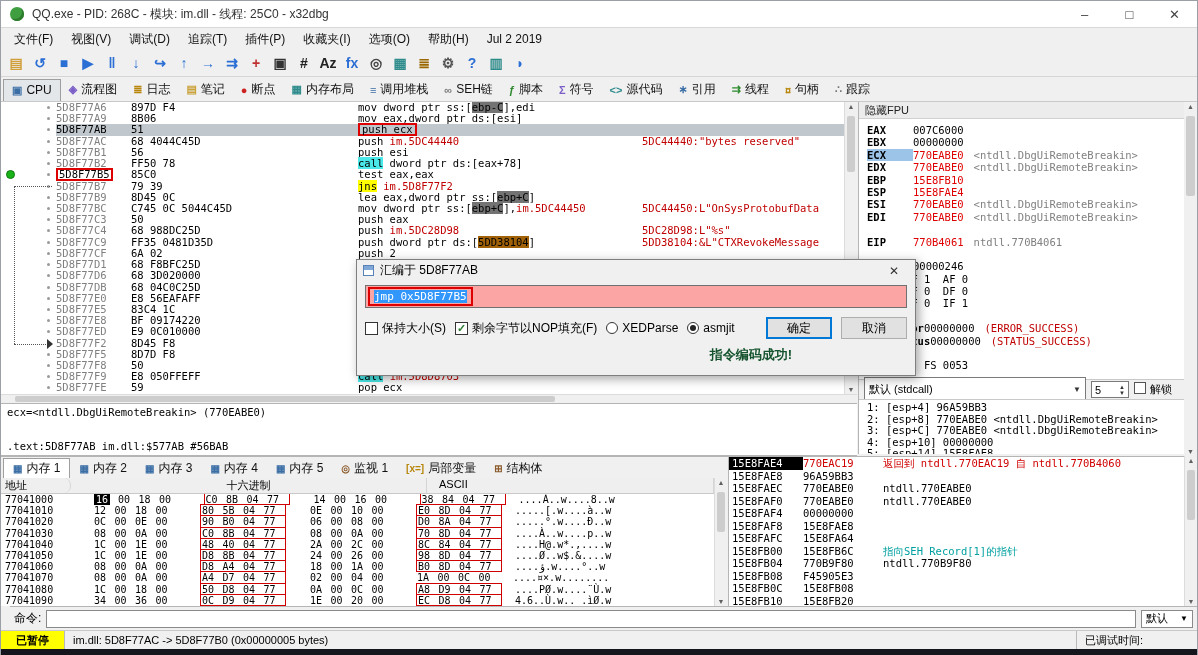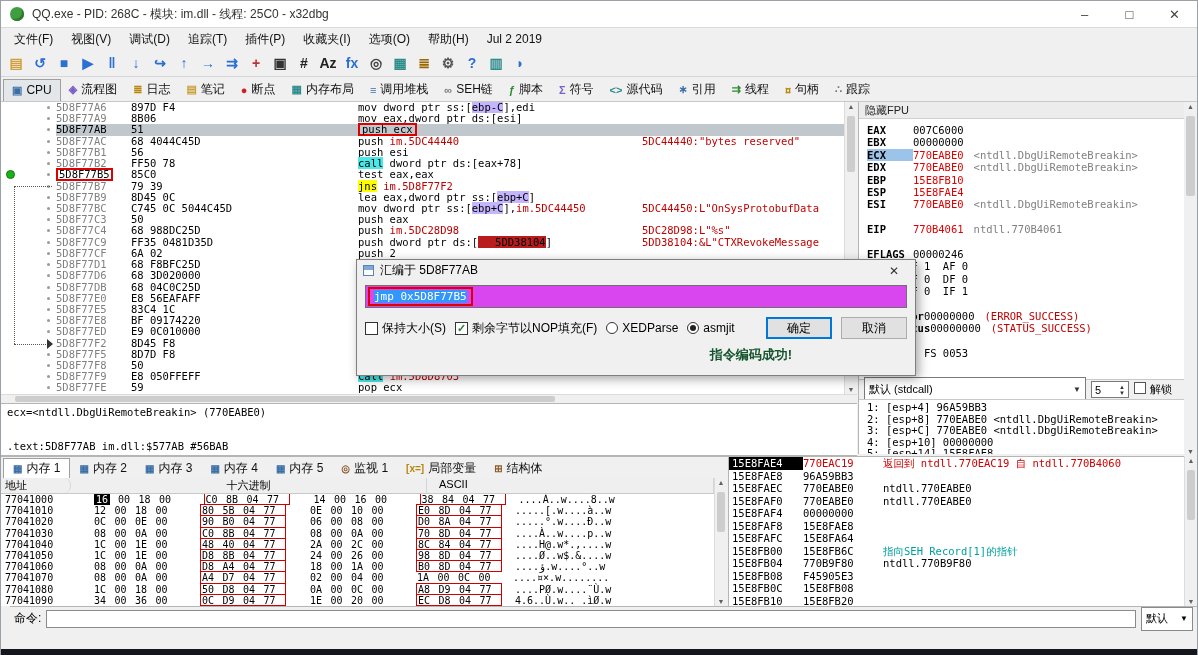--- a/index.html
+++ b/index.html
@@ -34,22 +34,22 @@
 .bpdot{position:absolute;left:5px;top:1px;width:9px;height:9px;border-radius:50%;background:#19b219;border:1px solid #0d7a0d;}
 .dis-addr{width:75px;flex:0 0 auto;color:#808080;}
 .dis-row.sel .dis-addr,.dis-addr.hot{color:#000;}
 .red-annot{border:2px solid #dd0000;padding:0 1px;margin:-2px 0;display:inline-block;line-height:9px;}
 .dis-bytes{width:227px;flex:0 0 auto;color:#000;}
 .dis-ins{width:284px;flex:0 0 auto;}
 .dis-cm{flex:1;color:#c00000;overflow:hidden;}
 .o{color:#c00000;}
 .y{background:#ffff00;color:#000;}
 .c{background:#4ae8e8;color:#000;}
-.hc{background:#c4b5fd;}
-.hp{background:#b91c1c;padding-left:17px;}
+.hc{background:#737373;}
+.hp{background:#a16207;}
 .rb{border:2px solid #dd0000;padding:0 2px;margin:-2px 0;display:inline-block;line-height:9px;}
 .jl{position:absolute;z-index:1;}
 .jl-h1{left:13px;top:84px;width:38px;border-top:1px dotted #555;}
 .jl-v{left:13px;top:84px;height:158px;border-left:1px dotted #555;}
 .jl-h2{left:13px;top:242px;width:34px;border-top:1px dotted #555;}
 .jl-arrow{left:46px;top:237px;width:0;height:0;border-left:6px solid #333;border-top:5px solid transparent;border-bottom:5px solid transparent;}
 
 
 .sb{background:#f0f0f0;position:absolute;}
 .sb-btn{position:absolute;color:#606060;font-size:7px;text-align:center;width:100%;}
@@ -115,33 +115,33 @@
 .stk-val{width:80px;flex:0 0 auto;}
 .stk-cm{flex:1;overflow:hidden;}
 .stk-row.ret .stk-val,.stk-row.ret .stk-cm{color:#d00000;}
 .stk-row.seh .stk-cm{color:#00a0a0;}
 .stack-vsb{top:455px;right:0;left:auto;height:150px;border-left:1px solid #dcdcdc;}
 
 
 .cmdbar{position:absolute;top:605px;left:9px;right:0;height:24px;background:#f0f0f0;border-top:1px solid #b5b5b5;display:flex;align-items:center;padding:0 4px;gap:5px;}
 .cmd-label{font-size:12px;}
 .cmd-input{flex:1;height:18px;border:1px solid #8a8a8a;background:#fff;font-family:"DejaVu Sans Mono",monospace;font-size:11px;padding:0 3px;}
-.cmd-combo{width:52px;height:24px;background:#fff;border:1px solid #8a8a8a;font-size:11px;display:flex;align-items:center;justify-content:space-between;padding:0 4px;}
+.cmd-combo{width:52px;height:18px;background:#fff;border:1px solid #8a8a8a;font-size:11px;display:flex;align-items:center;justify-content:space-between;padding:0 4px;}
 .statusbar{position:absolute;top:629px;left:0;right:0;height:19px;background:#f0f0f0;border-top:1px solid #c9c9c9;display:flex;align-items:stretch;font-size:11px;}
 .st-state{width:64px;background:#ffff00;display:flex;align-items:center;justify-content:center;font-weight:bold;border-right:1px solid #b9b9b9;}
 .st-msg{flex:1;display:flex;align-items:center;padding-left:8px;border-right:1px solid #b9b9b9;}
 .st-right{width:120px;display:flex;align-items:center;padding-left:8px;}
 .taskstrip{position:absolute;top:648px;left:0;right:0;height:7px;background:#15151d;}
 
 
 .dialog{position:absolute;left:355px;top:258px;width:560px;height:117px;background:#f0f0f0;border:1px solid #7f7f7f;box-shadow:3px 3px 10px rgba(0,0,0,.35);z-index:20;}
 .dlg-title{height:21px;display:flex;align-items:center;padding:0 6px;gap:6px;font-size:12px;}
 .dlg-icon{width:11px;height:11px;border:1px solid #5b82b6;background:linear-gradient(#7fa8d9 40%,#fff 40%);display:inline-block;}
 .dlg-close{margin-left:auto;width:30px;text-align:center;color:#333;font-size:12px;}
-.dlg-input{margin:4px 8px 0 8px;height:23px;background:#d946ef;border:1px solid #707070;display:flex;align-items:center;padding-left:2px;font-family:"DejaVu Sans Mono",monospace;font-size:11px;}
+.dlg-input{margin:4px 8px 0 8px;height:23px;background:#fca5a5;border:1px solid #707070;display:flex;align-items:center;padding-left:2px;font-family:"DejaVu Sans Mono",monospace;font-size:11px;}
 .sel-wrap{border:2px solid #dd0000;padding:1px 4px;}
 .sel-text{background:#3297fd;color:#fff;}
 .dlg-row{display:flex;align-items:center;margin:9px 8px 0 8px;gap:9px;font-size:12px;}
 .dlg-row label{display:flex;align-items:center;gap:4px;}
 .cb{width:13px;height:13px;border:1px solid #333;background:#fff;display:inline-flex;align-items:center;justify-content:center;font-size:11px;color:#2e7d32;font-weight:bold;line-height:1;}
 .rdo{width:12px;height:12px;border:1px solid #333;border-radius:50%;background:#fff;display:inline-block;position:relative;}
 .rdo.on::after{content:"";position:absolute;left:2px;top:2px;width:6px;height:6px;border-radius:50%;background:#222;}
 .btn{width:66px;height:22px;background:#e1e1e1;border:1px solid #adadad;font-size:12px;font-family:"Liberation Sans",sans-serif;}
 .btn.primary{border:1px solid #0078d7;box-shadow:inset 0 0 0 1px #0078d7;}
 .dlg-status{margin-top:7px;text-align:right;padding-right:123px;color:#14532d;font-weight:bold;font-size:13px;}
@@ -311,20 +311,21 @@
   <div class="regs">
     <div class="regs-header">隐藏FPU</div>
     <div class="reg-rows" id="regrows">
         <div class="reg-row"><span class="reg-name">EAX</span><span class="reg-val">007C6000</span></div>
         <div class="reg-row"><span class="reg-name">EBX</span><span class="reg-val">00000000</span></div>
         <div class="reg-row"><span class="reg-name sel">ECX</span><span class="reg-val mod">770EABE0</span><span class="reg-cm">&lt;ntdll.DbgUiRemoteBreakin&gt;</span></div>
         <div class="reg-row"><span class="reg-name">EDX</span><span class="reg-val mod">770EABE0</span><span class="reg-cm">&lt;ntdll.DbgUiRemoteBreakin&gt;</span></div>
         <div class="reg-row"><span class="reg-name">EBP</span><span class="reg-val mod">15E8FB10</span></div>
         <div class="reg-row"><span class="reg-name">ESP</span><span class="reg-val mod">15E8FAE4</span></div>
         <div class="reg-row"><span class="reg-name">ESI</span><span class="reg-val mod">770EABE0</span><span class="reg-cm">&lt;ntdll.DbgUiRemoteBreakin&gt;</span></div>
+        <div class="reg-row"><span class="reg-name">EDI</span><span class="reg-val mod">770EABE0</span><span class="reg-cm">&lt;ntdll.DbgUiRemoteBreakin&gt;</span></div>
         <div class="reg-row gap"></div>
         <div class="reg-row"><span class="reg-name">EIP</span><span class="reg-val mod">770B4061</span><span class="reg-cm">ntdll.770B4061</span></div>
         <div class="reg-row gap"></div>
         <div class="reg-row"><span class="reg-name">EFLAGS</span><span class="reg-val">00000246</span></div>
         <div class="reg-row flags">ZF 1  PF 1  AF 0</div>
         <div class="reg-row flags">OF 0  SF 0  DF 0</div>
         <div class="reg-row flags">CF 0  TF 0  IF 1</div>
         <div class="reg-row gap"></div>
         <div class="reg-row"><span class="reg-name">LastError</span><span class="reg-val">00000000</span><span class="reg-cm err">(ERROR_SUCCESS)</span></div>
         <div class="reg-row"><span class="reg-name">LastStatus</span><span class="reg-val">00000000</span><span class="reg-cm err">(STATUS_SUCCESS)</span></div>
@@ -439,20 +440,25 @@
 
   <div class="cmdbar">
     <span class="cmd-label">命令:</span>
     <input class="cmd-input" value="" style="">
     <div class="cmd-combo">
       <span>默认</span>
       <span class="arr" style="font-size:8px;">▼</span>
     </div>
   </div>
 
+  <div class="statusbar">
+    <span class="st-state">已暂停</span>
+    <span class="st-msg">im.dll: 5D8F77AC -&gt; 5D8F77B0 (0x00000005 bytes)</span>
+    <span class="st-right">已调试时间:</span>
+  </div>
   <div class="taskstrip"></div>
 
   <div class="dialog">
     <div class="dlg-title">
       <span class="dlg-icon"></span>
       <span>汇编于 5D8F77AB</span>
       <span class="dlg-close">✕</span>
     </div>
     <div class="dlg-input">
       <span class="sel-wrap"><span class="sel-text">jmp 0x5D8F77B5</span></span>

